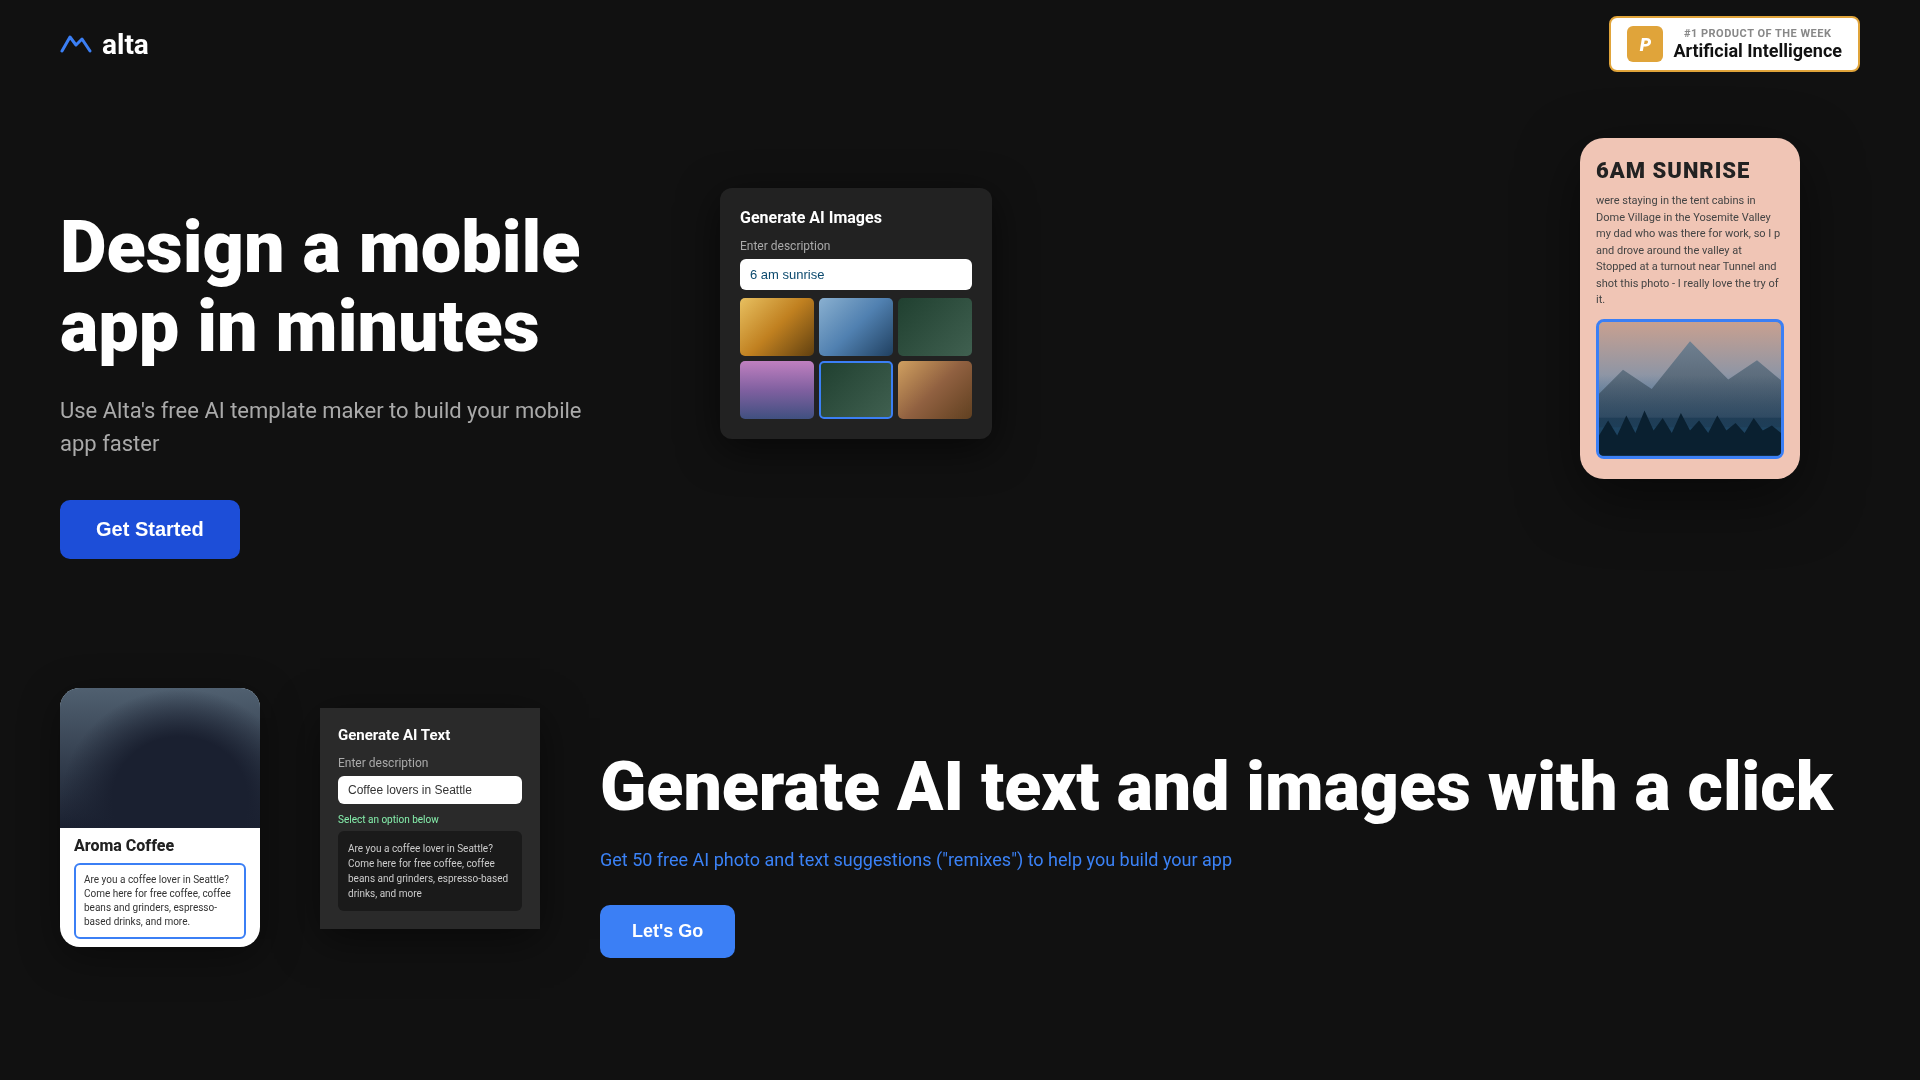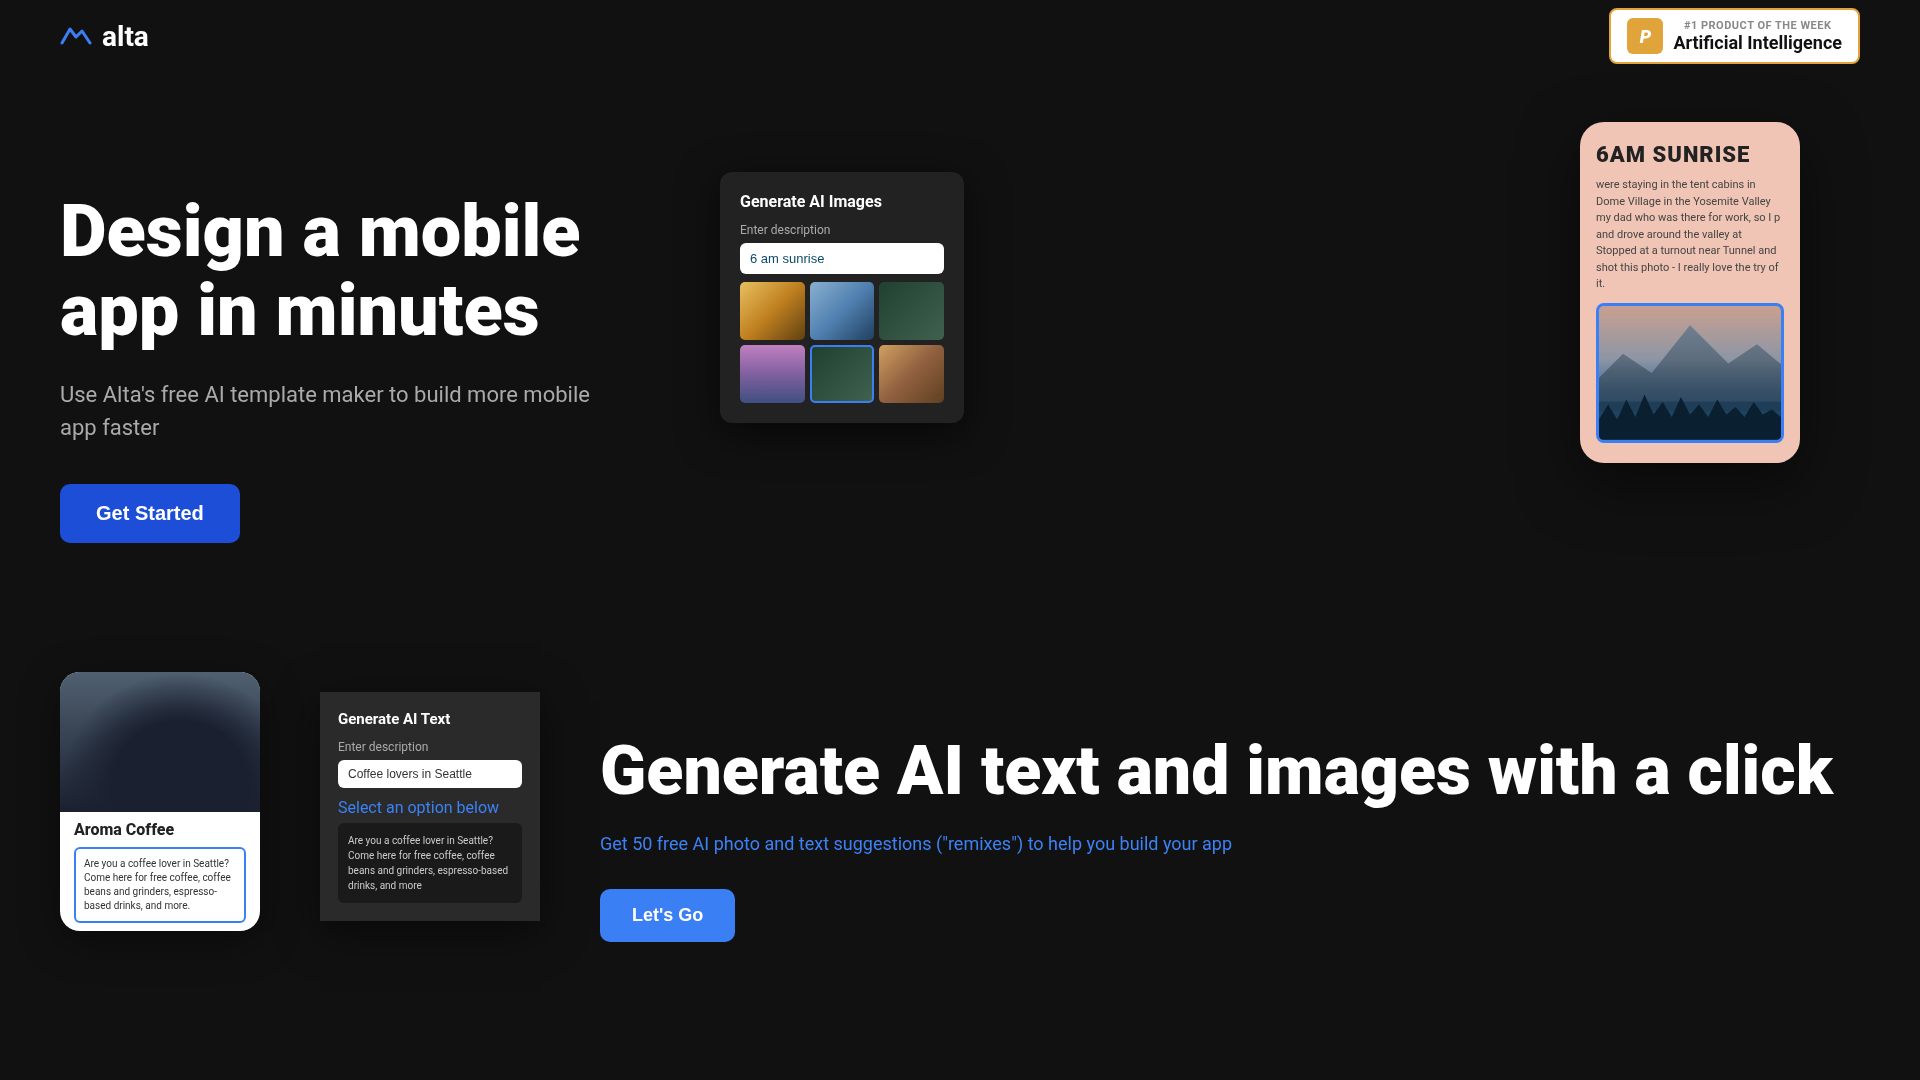--- a/index.html
+++ b/index.html
@@ -10,21 +10,21 @@
       width: 1920px;
       min-height: 1080px;
       overflow-x: hidden;
     }
 
     
     .navbar {
       display: flex;
       align-items: center;
       justify-content: space-between;
-      padding: 8px 60px;
+      padding: 16px 60px;
       position: relative;
     }
     .logo-area {
       display: flex;
       align-items: center;
       gap: 10px;
     }
     .logo-icon {
       width: 32px;
       height: 22px;
@@ -167,21 +167,21 @@
       height: 50px;
       background: #0a2030;
       clip-path: polygon(0 100%, 0 60%, 5% 30%, 10% 60%, 15% 20%, 20% 55%, 25% 10%, 30% 50%, 35% 25%, 40% 55%, 45% 15%, 50% 50%, 55% 30%, 60% 55%, 65% 20%, 70% 50%, 75% 35%, 80% 55%, 85% 25%, 90% 50%, 95% 40%, 100% 55%, 100% 100%);
     }
 
     
     .ai-image-dialog {
       position: absolute;
       left: 20px;
       top: 40px;
-      width: 244px;
+      width: 272px;
       background: #222;
       border-radius: 12px;
       padding: 20px;
       box-shadow: 0 10px 40px rgba(0,0,0,0.6);
       z-index: 10;
     }
     .dialog-title {
       font-size: 16px;
       font-weight: 700;
       color: #fff;
@@ -291,22 +291,22 @@
       width: 100%;
       background: #fff;
       border: none;
       border-radius: 6px;
       padding: 7px 10px;
       font-size: 12px;
       color: #333;
       margin-bottom: 10px;
     }
     .ai-select-label {
-      font-size: 16px;
-      color: #3b82f6;
+      font-size: 10px;
+      color: #86efac;
       margin-bottom: 6px;
     }
     .ai-text-output {
       background: #1a1a1a;
       border-radius: 6px;
       padding: 10px;
       font-size: 10px;
       color: #ccc;
       line-height: 1.5;
     }
@@ -355,21 +355,21 @@
     <div class="product-badge-content">
       <span class="product-badge-sub"><span>#1</span> <span>Product of the Week</span></span>
       <span class="product-badge-title">Artificial Intelligence</span>
     </div>
   </div>
 </nav>
 
 <section class="hero">
   <div class="hero-left">
     <h1 class="hero-heading">Design a mobile app in minutes</h1>
-    <p class="hero-subtext">Use Alta's free AI template maker to build more mobile app faster</p>
+    <p class="hero-subtext">Use Alta's free AI template maker to build your mobile app faster</p>
     <button class="btn-get-started">Get Started</button>
   </div>
 
   <div class="hero-right">
 
     <div class="ai-image-dialog">
       <div class="dialog-title">Generate AI Images</div>
       <div class="dialog-label">Enter description</div>
       <input class="dialog-input" value="6 am sunrise" readonly="" style="">
       <div class="image-grid">

